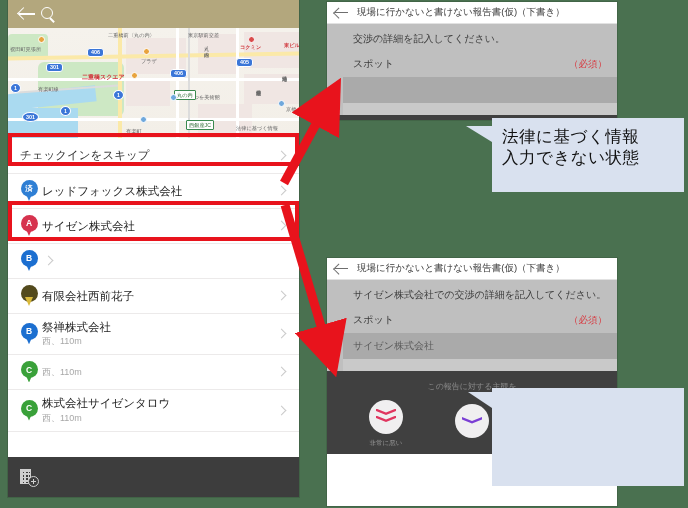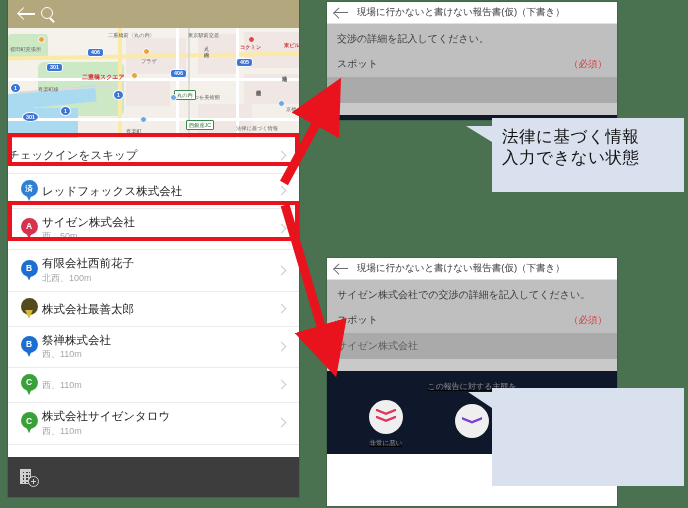--- a/index.html
+++ b/index.html
@@ -74,21 +74,21 @@
   }
   .poi-dot.blue { background: #6fa8dc; }
   .poi-dot.red { background: #d94b4b; }
 
   
   #list { background: #fff; }
   .list-row {
     display: flex; align-items: center; padding: 6px 10px 6px 8px;
     border-bottom: 1px solid #eceaea; min-height: 33px; background: #fff;
   }
-  .row-skip { padding: 10px 10px 10px 0; min-height: 30px; }
+  .row-skip { padding: 10px 10px 10px 12px; min-height: 30px; }
   .pin { width: 26px; flex: 0 0 26px; display: flex; justify-content: center; }
   .pin-shape {
     position: relative; width: 17px; height: 22px;
   }
   .pin-shape .head {
     position: absolute; top: 0; left: 0; width: 17px; height: 17px; border-radius: 50%;
     display: flex; align-items: center; justify-content: center;
     color: #fff; font-size: 8.5px; font-weight: bold; line-height: 1;
   }
   .pin-shape .tail {
@@ -157,36 +157,36 @@
   .rbar .back { width: 14px; height: 11px; position: relative; margin-right: 8px; }
   .rbar .back::before {
     content: ""; position: absolute; left: 0; top: 5px; width: 13px; height: 1.3px; background: #6e6e6e;
   }
   .rbar .back::after {
     content: ""; position: absolute; left: 0px; top: 1.9px; width: 6.5px; height: 6.5px;
     border-left: 1.3px solid #6e6e6e; border-bottom: 1.3px solid #6e6e6e; transform: rotate(45deg);
   }
   .rbar-title { font-size: 9.5px; color: #3b3b3b; }
 
-  .rbody { background: #bfbfbf; padding: 8px 10px 0 10px; }
+  .rbody { background: #bfbfbf; padding: 8px 10px 0 26px; }
   .r-instr { font-size: 10px; color: #3b3b3b; line-height: 1.45; }
   .r-fieldrow {
     display: flex; justify-content: space-between; align-items: baseline;
     margin-top: 10px; padding-bottom: 6px;
   }
   .r-fieldlabel { font-size: 10px; color: #3b3b3b; }
   .r-required { font-size: 9.5px; color: #d8383f; }
   .r-input {
     background: #aaaaaa; height: 26px; margin: 0 -10px; padding: 0 10px;
     display: flex; align-items: center; font-size: 10px; color: #5b5b5b;
   }
   .r-input.filled { color: #5c5c5c; }
   .r-gap { height: 12px; background: #c9c9c9; margin: 0 -10px; }
 
-  .r-white { background: #0f172a; padding: 10px 0 6px 0; text-decoration: underline; }
+  .r-white { background: #404040; padding: 10px 0 6px 0; }
   .r-subjective { text-align: center; font-size: 8px; color: #8a8a8a; }
   .ratings {
     display: flex; justify-content: space-around; align-items: center;
     margin-top: 8px; padding: 0 16px;
   }
   .rate { display: flex; flex-direction: column; align-items: center; width: 60px; }
   .rate-circle {
     width: 34px; height: 34px; border-radius: 50%; background: #f0eff0;
     display: flex; align-items: center; justify-content: center;
   }
@@ -321,48 +321,43 @@
 
     <div class="list-row">
       <div class="pin">
         <div class="pin-shape pin-red">
           <div class="head">A</div>
           <div class="tail"></div>
         </div>
       </div>
       <div class="row-text">
         <div class="row-title">サイゼン株式会社</div>
-        <div class="row-sub">西、50m</div>
       </div>
       <div class="chev"></div>
     </div>
 
     <div class="list-row">
       <div class="pin">
         <div class="pin-shape pin-blue">
           <div class="head">B</div>
           <div class="tail"></div>
         </div>
       </div>
-      <div class="row-text">
-        <div class="row-title">有限会社西前花子</div>
-        <div class="row-sub">北西、100m</div>
-      </div>
       <div class="chev"></div>
     </div>
 
     <div class="list-row">
       <div class="pin">
         <div class="pin-shape pin-yellow">
           <div class="head"></div>
           <div class="tail"></div>
         </div>
       </div>
       <div class="row-text">
-        <div class="row-title">株式会社最善太郎</div>
+        <div class="row-title">有限会社西前花子</div>
       </div>
       <div class="chev"></div>
     </div>
 
     <div class="list-row">
       <div class="pin">
         <div class="pin-shape pin-blue">
           <div class="head">B</div>
           <div class="tail"></div>
         </div>

